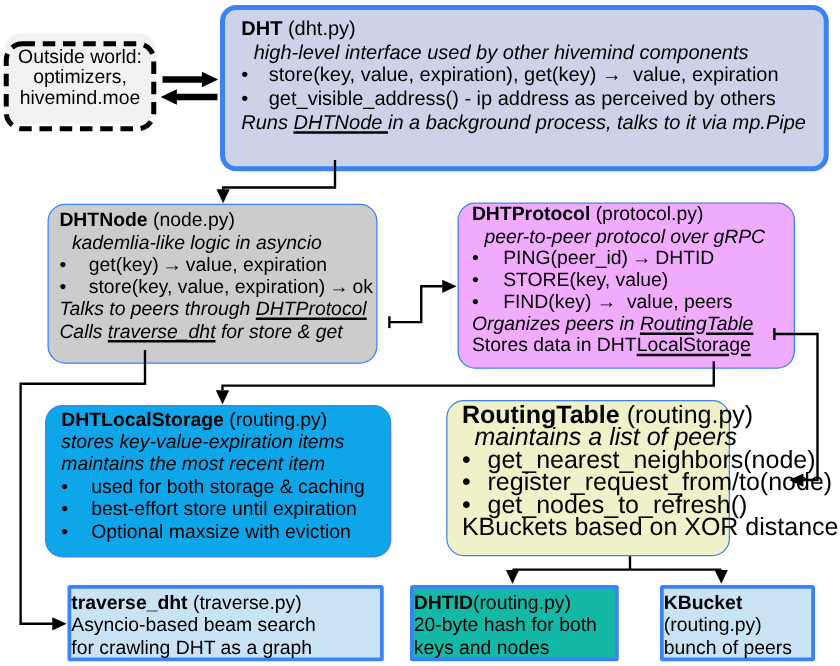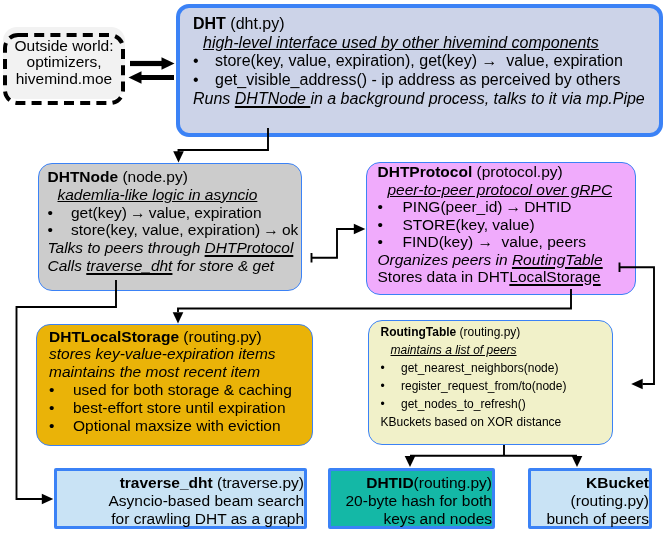--- a/index.html
+++ b/index.html
@@ -5,37 +5,37 @@
   html, body { margin:0; padding:0; background:#ffffff; }
   .canvas {
     position:relative; width:672px; height:533px; background:#ffffff;
     font-family:"Liberation Sans","DejaVu Sans",sans-serif; color:#000;
     overflow:hidden;
   }
   .box { position:absolute; box-sizing:border-box; border:1px solid #3b82f6; border-radius:14px; }
   .line { white-space:pre; }
   .line .dot { display:inline-block; width:var(--dot-w,22px); }
   .ital { font-style:italic; }
-  .ind1 { padding-left:10px;text-decoration:underline; }
+  .ind1 { padding-left:10px; }
   .b { font-weight:bold; }
   .u { text-decoration:underline; text-decoration-thickness:1.5px; text-underline-offset:2px; }
 
   #outside-world-box { left:3px; top:27px; width:122px; height:72px; border:none; border-radius:14px;
     font-size:15.5px; line-height:16.8px; padding-top:10.5px; text-align:center; }
   #dht-box { left:176px; top:4px; width:487px; height:133px; border-width:4.3px; border-radius:13px;
     font-size:16px; line-height:18.7px; padding:7px 0 0 13px; --dot-w:22px; }
   #dhtnode-box { left:38px; top:163px; width:264px; height:128px;
     font-size:15.5px; line-height:17.8px; padding:4px 0 0 8.5px; --dot-w:23.5px; }
   #dhtprotocol-box { left:366px; top:162px; width:270px; height:133px;
     font-size:15.5px; line-height:17.5px; padding:0 0 0 10.5px; --dot-w:25px; }
   #dhtlocalstorage-box { left:36px; top:324px; width:277px; height:122px;
     font-size:15.5px; line-height:17.9px; padding:2.5px 0 0 12px; --dot-w:24px; }
-  #routingtable-box { left:368px; top:320px; width:245px; height:125px;
-    font-size:12px; line-height:18px; padding:2px 0 0 11.5px; --dot-w:20.5px; }
-  .smallbox { border-width:3.5px; border-radius:2px; text-align:right;
+  #routingtable-box { left:357px; top:320px; width:227px; height:125px;
+    font-size:20px; line-height:18px; padding:2px 0 0 11.5px; --dot-w:20.5px; }
+  .smallbox { border-width:3.5px; border-radius:2px; text-align:left;
     font-size:15.5px; line-height:18px; padding-top:2.5px; }
   #traverse-box { left:54px; top:468px; width:253px; height:61px; }
   #dhtid-box   { left:328px; top:468px; width:167px; height:61px; }
   #kbucket-box { left:516px; top:468px; width:124px; height:61px; }
 
   svg.wires { position:absolute; left:0; top:0; z-index:5; pointer-events:none; }
   svg.wires .ln { fill:none; stroke:#000; stroke-width:1.9px; }
   svg.wires .hd { fill:#000; stroke:none; }
   svg.wires .thick { fill:none; stroke:#000; stroke-width:5.2px; }
 </style>
@@ -66,21 +66,21 @@
     </div>
   <div class="box" id="dhtprotocol-box" style="background: #f0abfc;">
       <div class="line title"><span class="b ">DHTProtocol</span><span class=""> (protocol.py)</span></div>
       <div class="line ital ind1"><span class="ital ">peer-to-peer protocol over gRPC</span></div>
       <div class="line bullet"><span class="dot">•</span><span class="">PING(peer_id) → DHTID</span></div>
       <div class="line bullet"><span class="dot">•</span><span class="">STORE(key, value)</span></div>
       <div class="line bullet"><span class="dot">•</span><span class="">FIND(key) →  value, peers</span></div>
       <div class="line ital"><span class="ital ">Organizes peers in </span><span class="ital u ">RoutingTable</span></div>
       <div class="line "><span class="">Stores data in DHT</span><span class="u ">LocalStorage</span></div>
     </div>
-  <div class="box" id="dhtlocalstorage-box" style="background: #eab308;">
+  <div class="box" id="dhtlocalstorage-box" style="background: #0ea5e9;">
       <div class="line title"><span class="b ">DHTLocalStorage</span><span class=""> (routing.py)</span></div>
       <div class="line ital"><span class="ital ">stores key-value-expiration items</span></div>
       <div class="line ital"><span class="ital ">maintains the most recent item</span></div>
       <div class="line bullet"><span class="dot">•</span><span class="">used for both storage &amp; caching</span></div>
       <div class="line bullet"><span class="dot">•</span><span class="">best-effort store until expiration</span></div>
       <div class="line bullet"><span class="dot">•</span><span class="">Optional maxsize with eviction</span></div>
     </div>
   <div class="box" id="routingtable-box" style="background: rgb(241, 241, 201);">
       <div class="line title"><span class="b ">RoutingTable</span><span class=""> (routing.py)</span></div>
       <div class="line ital ind1"><span class="ital ">maintains a list of peers</span></div>

